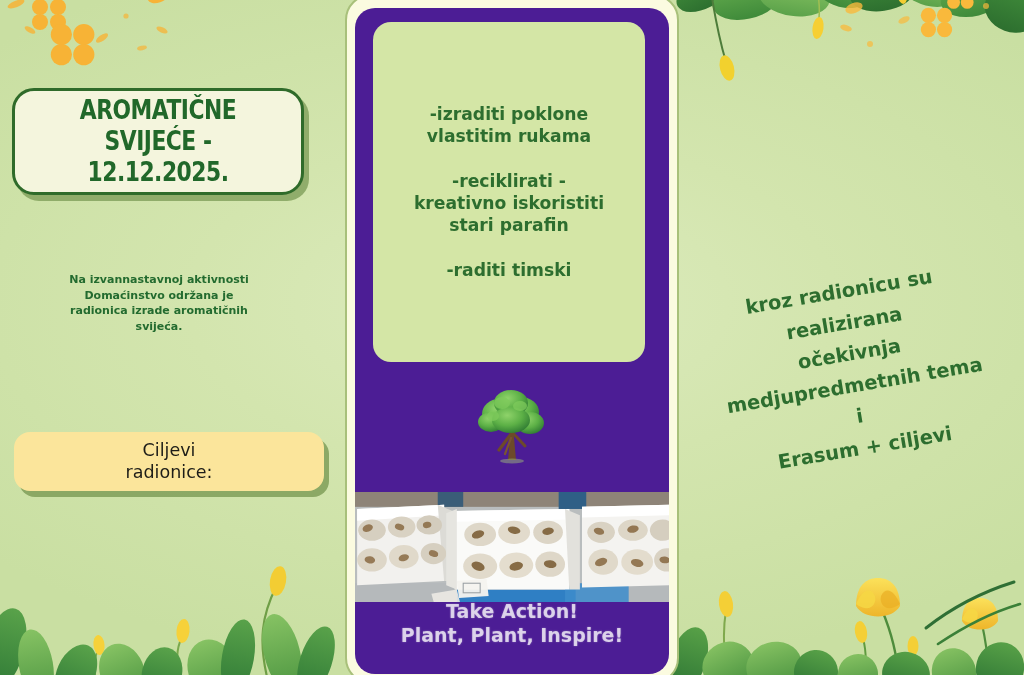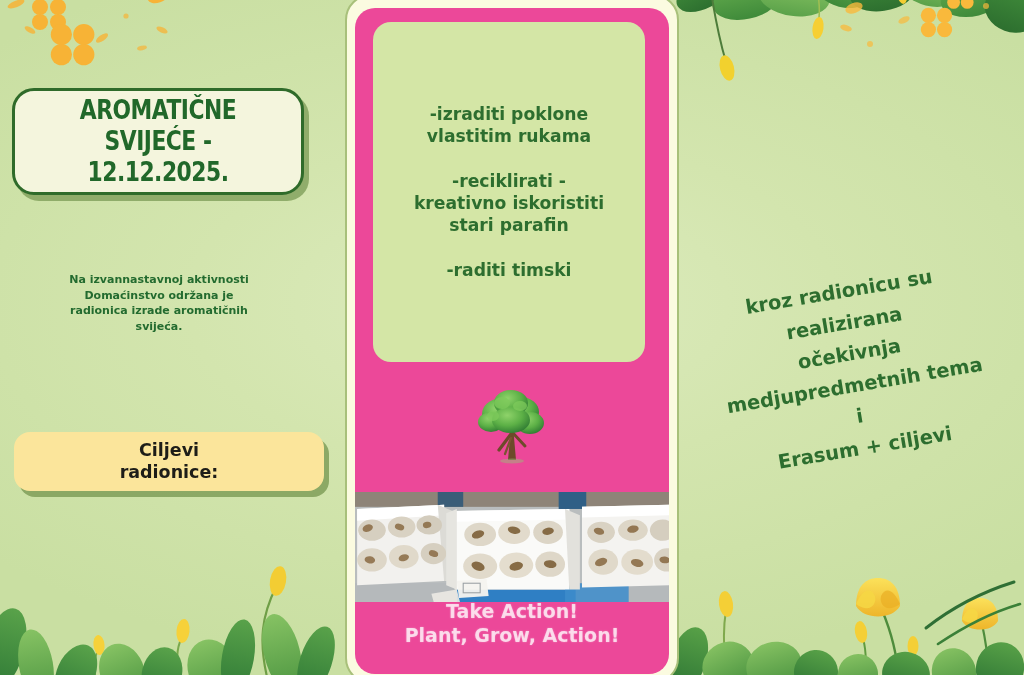--- a/index.html
+++ b/index.html
@@ -37,21 +37,21 @@
 
   
   #col-center{
     left:345px; width:334px; top:-6px; height:690px;
     background:#fbfbe0;
     border:2.5px solid #a8c07a;
     border-radius:26px;
   }
   #center-inner{
     position:absolute; left:8px; top:12px; right:8px; bottom:8px;
-    background:#ec4899;
+    background:#4c1d95;
     border-radius:20px;
     overflow:hidden;
   }
 
   
   #title-card{
     position:absolute; left:12px; top:88px; width:292px; height:107px;
     background:#f4f5dd;
     border:3px solid #2f6b2a;
     border-radius:22px;
@@ -83,21 +83,21 @@
 
   #goals-card{
     position:absolute; left:14px; top:432px; width:310px; height:59px;
     background:#fbe59b;
     border-radius:16px;
     box-shadow:5px 6px 0 0 rgba(122,154,84,.8);
     display:flex; align-items:center; justify-content:center;
   }
   #goals-text{
     font-family:"DejaVu Sans", sans-serif;
-    font-weight:700;
+    font-weight:400;
     font-size:17.5px;
     line-height:1.22;
     color:#1d1d18;
     text-align:center;
     white-space:pre-line;
   }
 
   
   #goals-box{
     position:absolute; left:18px; top:14px; width:272px; height:340px;
@@ -477,21 +477,21 @@
             </g>
           </g>
 
           <path d="M96 84 L124 82 L126 98 L98 100 Z" fill="#f4f3ef" opacity=".95"></path>
           <rect x="102" y="86" width="16" height="9" fill="none" stroke="#9aa0a4" stroke-width="1"></rect>
           <path d="M72 96 L96 92 L100 108 L76 110 Z" fill="#eceae4" opacity=".9"></path>
         </svg>
       </div>
 
       <div id="photo-caption">Take Action!
-Plant, Grow, Action!</div>
+Plant, Plant, Inspire!</div>
 
     </div>
   </div>
 
   <div class="col" id="col-right">
     <div id="rot-wrap">
       <div id="rot-text">kroz radionicu su
 realizirana
 očekivnja
 medjupredmetnih tema

